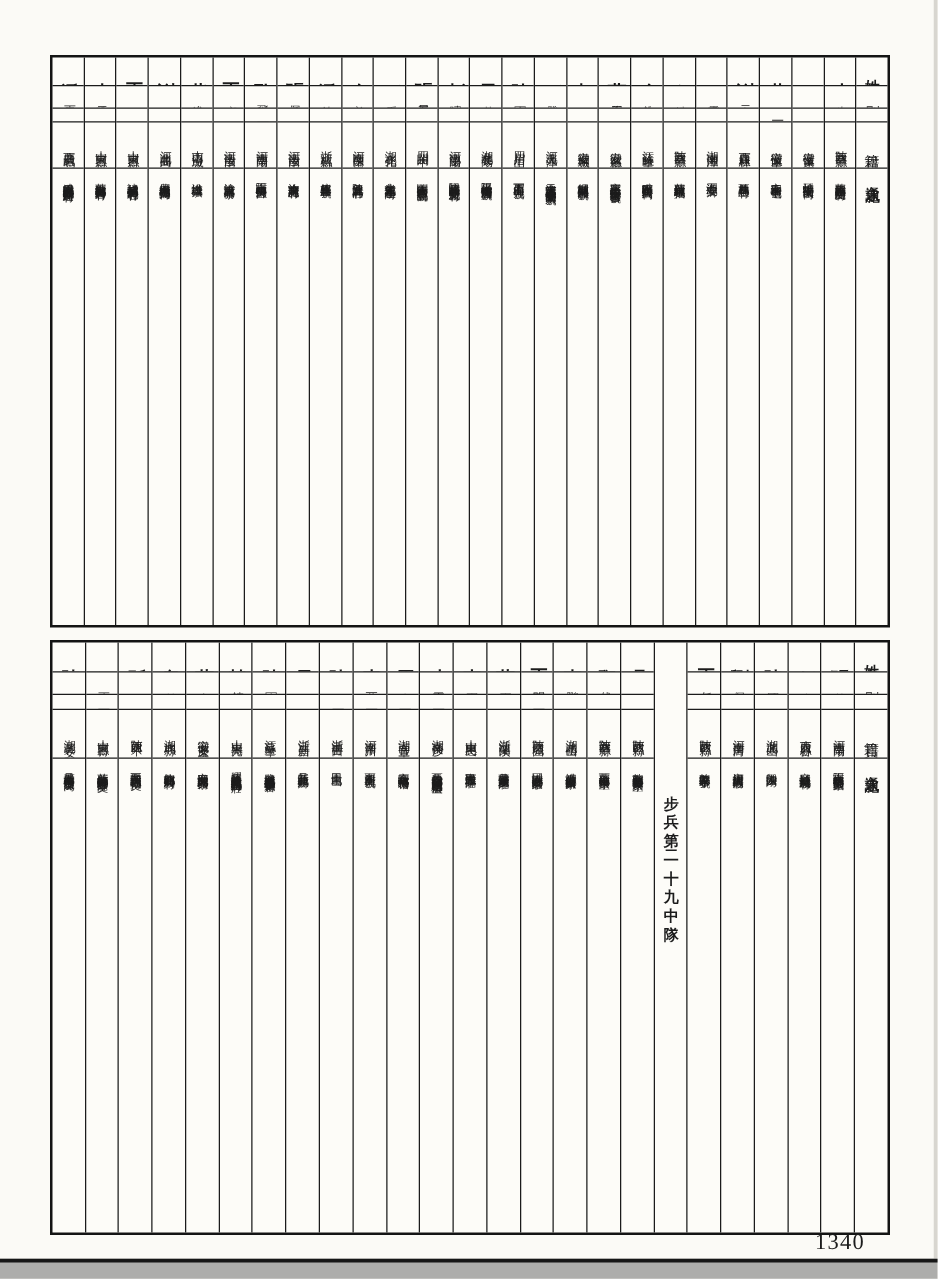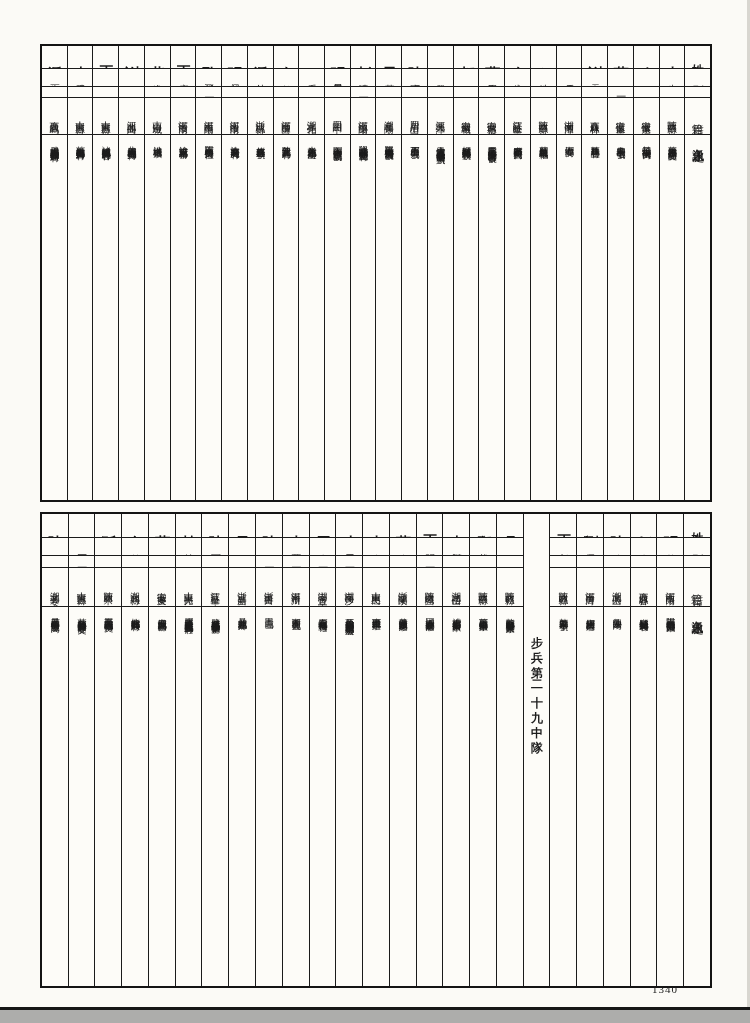--- a/index.html
+++ b/index.html
@@ -76,21 +76,21 @@
     display: block; height: 100%;
     writing-mode: vertical-rl; text-orientation: upright;
     font-size: 12px; font-weight: 600;
     letter-spacing: 15px; padding-top: 112px;
     text-align: start; margin: 0 auto;
   }
 
   #page-number {
     position: absolute;
     left: 652px; top: 983px;
-    font-size: 11px; letter-spacing: 1px;
+    font-size: 18px; letter-spacing: 1px;
     color: #1c1c1c;
     text-align: right;
   }
   #bottom-edge {
     position: absolute; left: 0; right: 0; top: 1007px; height: 16px;
     background: #adadab;
     border-top: 3px solid #161616;
   }
   #right-edge {
     position: absolute; top: 0; right: 0; width: 3px; height: 1007px;

